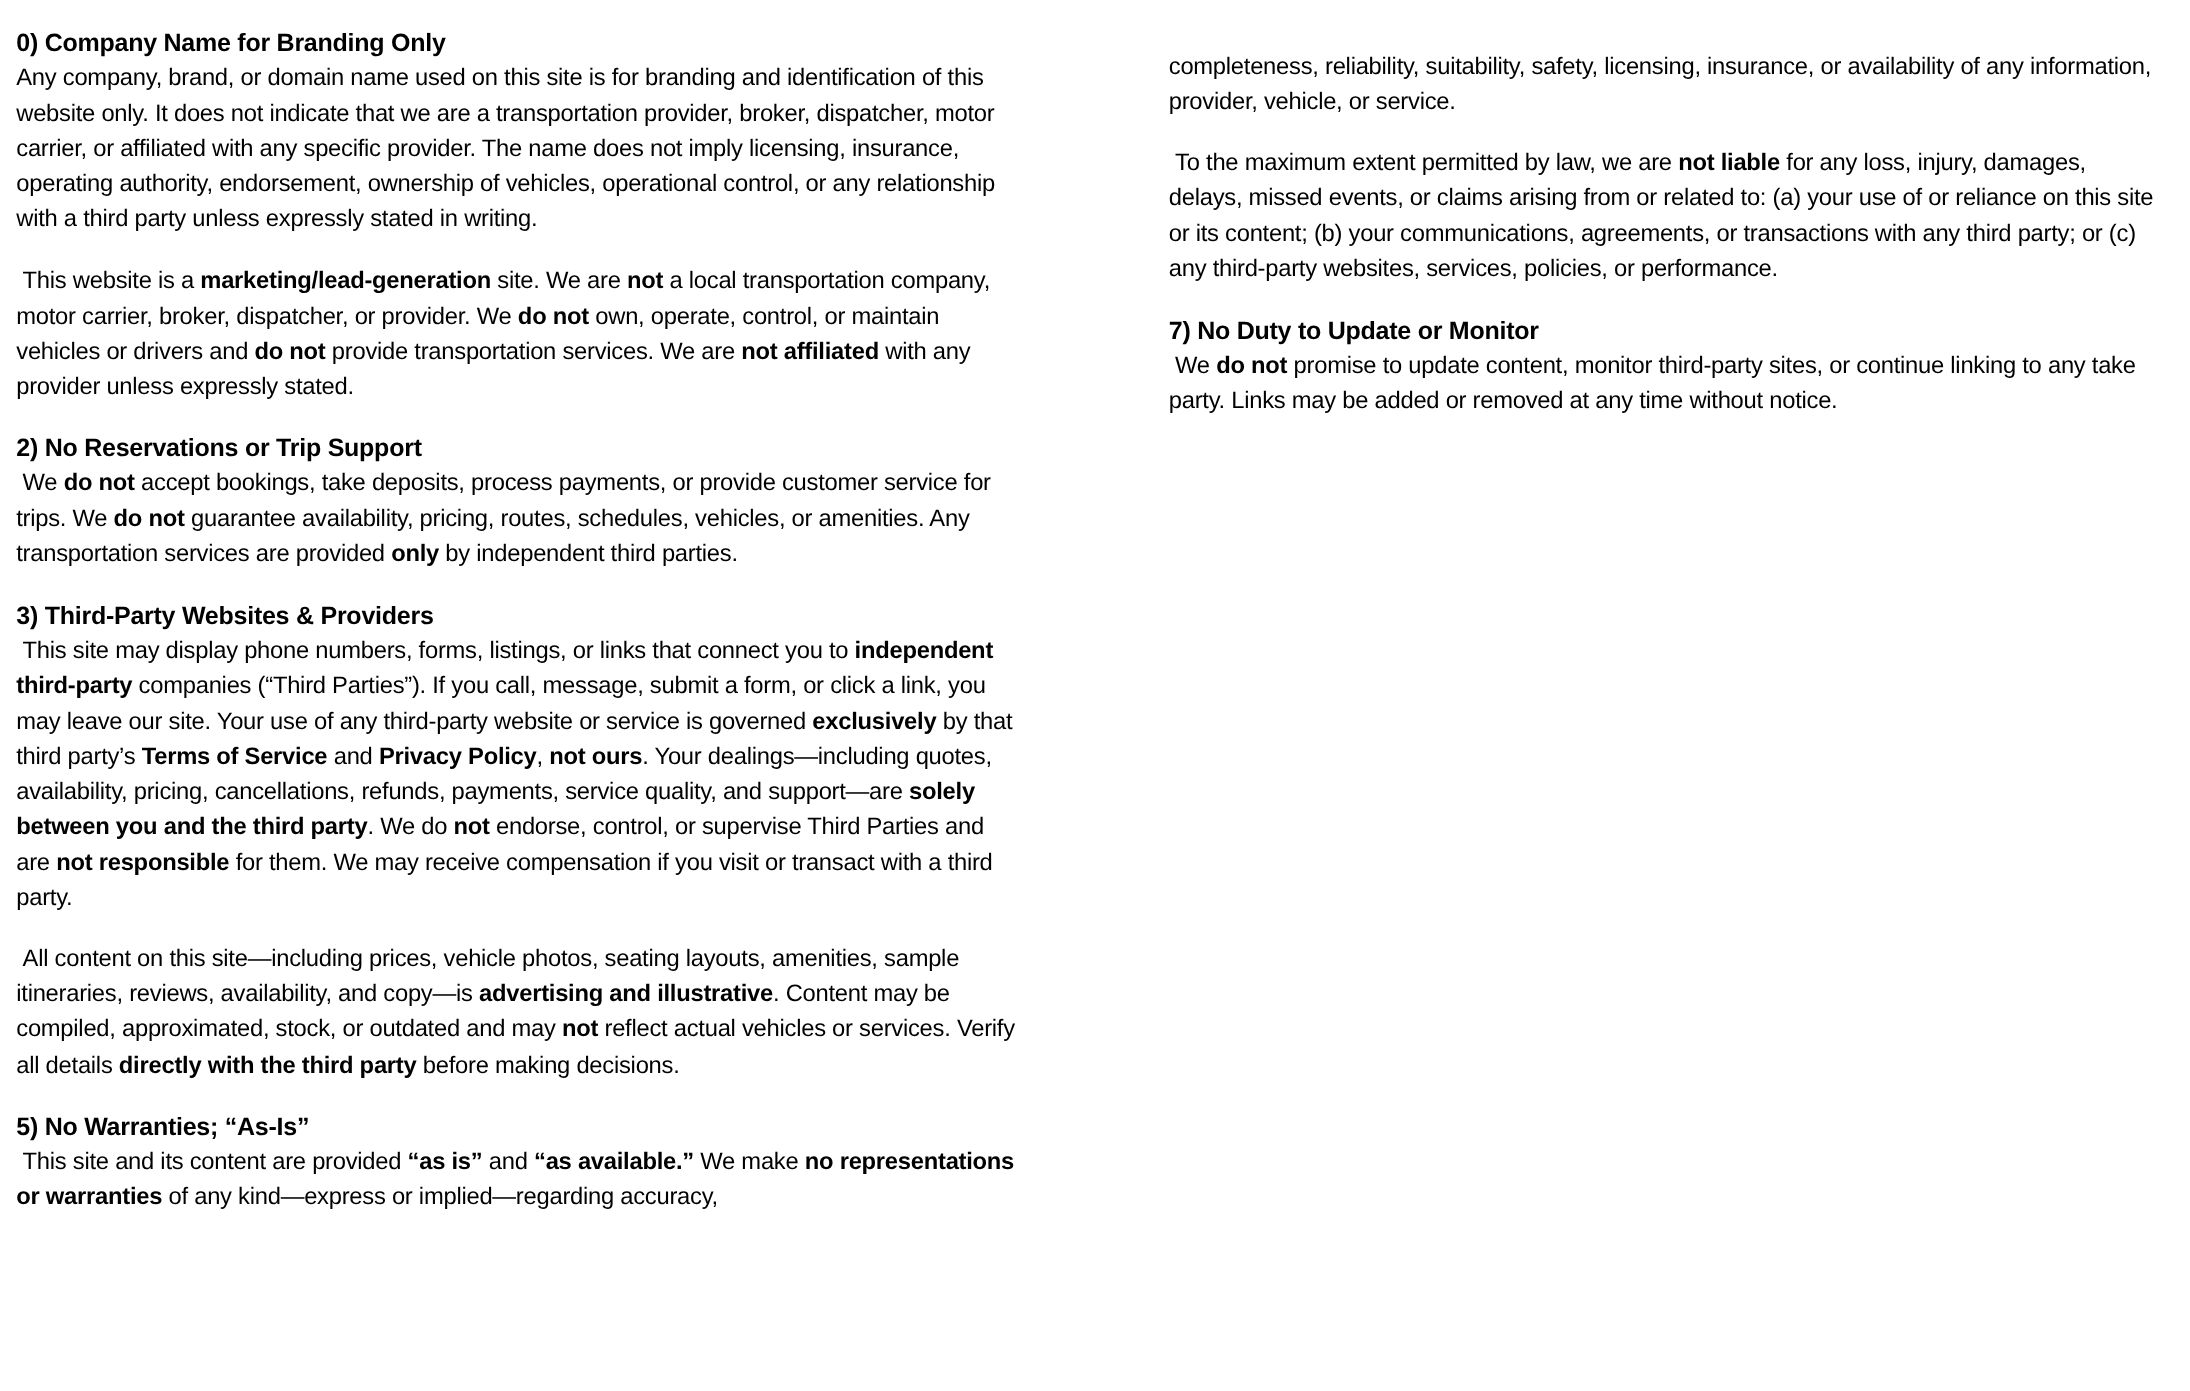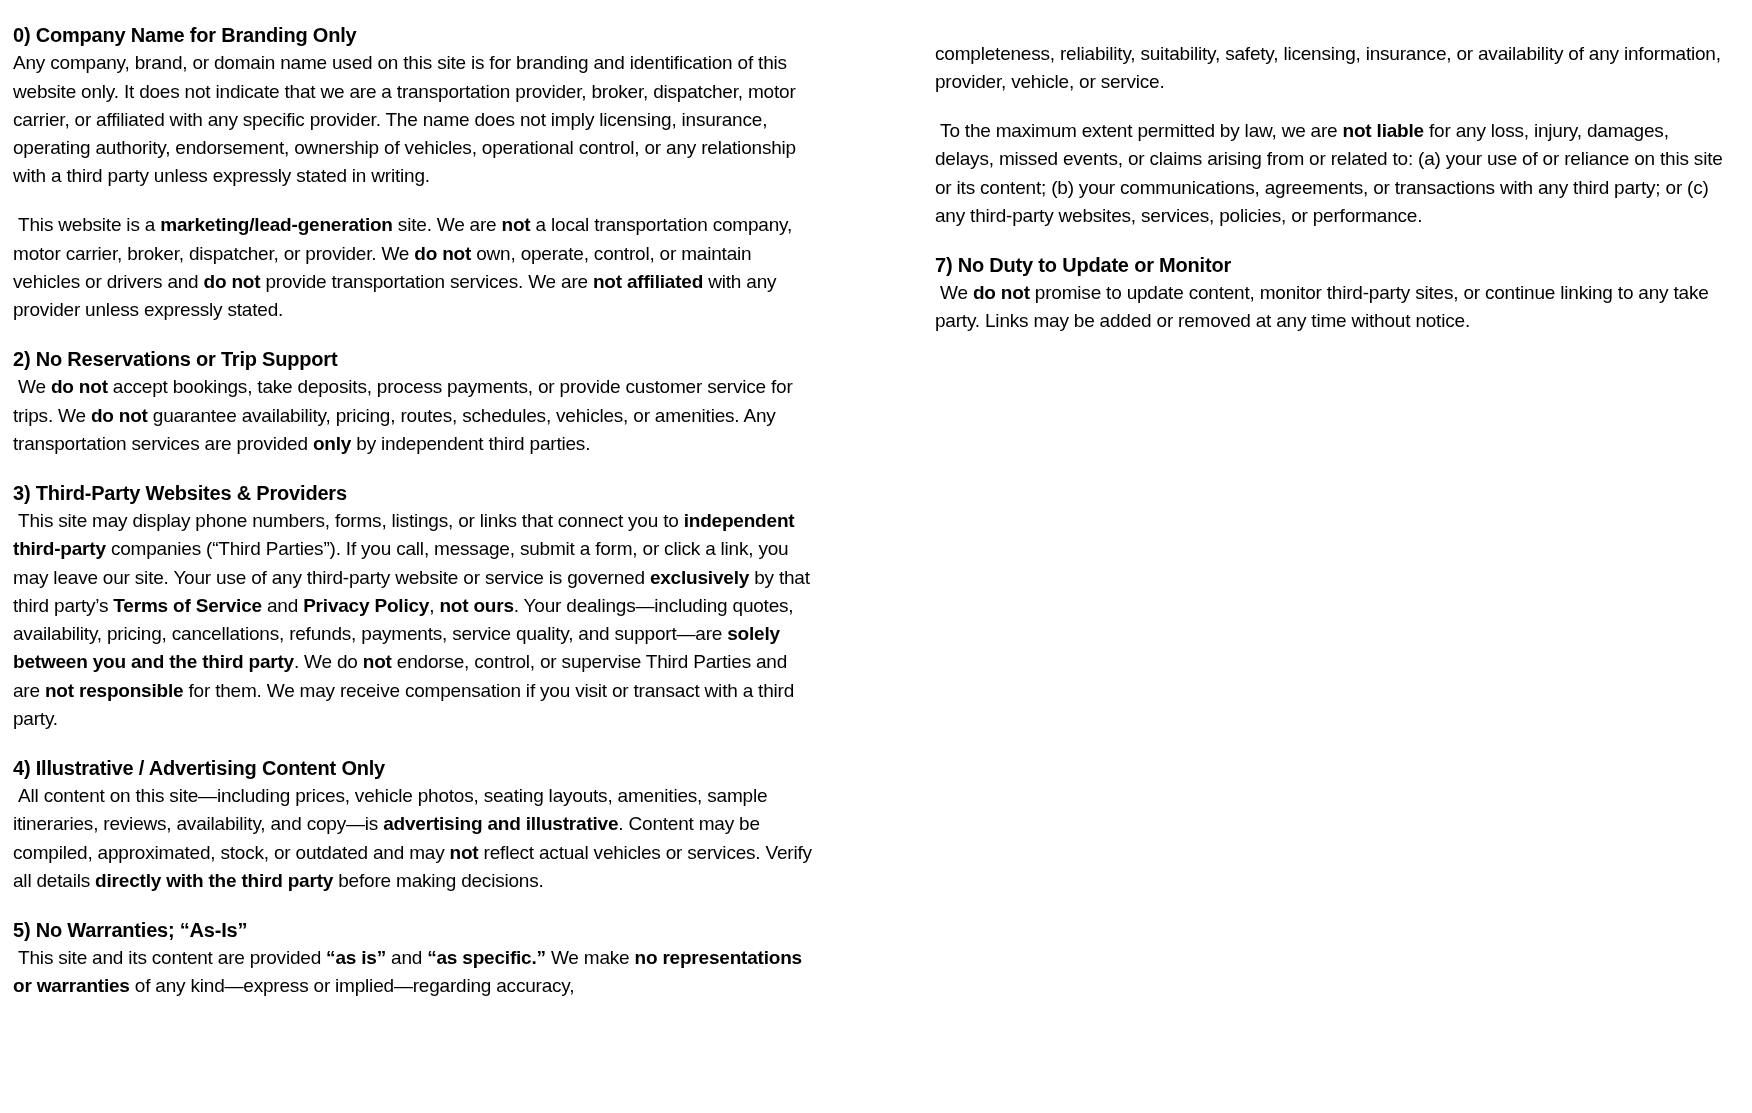--- a/index.html
+++ b/index.html
@@ -52,26 +52,25 @@
     </div>
     <div class="block">
       <h2 class="h">2) No Reservations or Trip Support</h2>
       <p class="p"><span> We </span><b>do not</b><span> accept bookings, take deposits, process payments, or provide customer service for trips. We </span><b>do not</b><span> guarantee availability, pricing, routes, schedules, vehicles, or amenities. Any transportation services are provided </span><b>only</b><span> by independent third parties.</span></p>
     </div>
     <div class="block">
       <h2 class="h">3) Third-Party Websites &amp; Providers</h2>
       <p class="p"><span> This site may display phone numbers, forms, listings, or links that connect you to </span><b>independent third-party</b><span> companies (“Third Parties”). If you call, message, submit a form, or click a link, you may leave our site. Your use of any third-party website or service is governed </span><b>exclusively</b><span> by that third party’s </span><b>Terms of Service</b><span> and </span><b>Privacy Policy</b><span>, </span><b>not ours</b><span>. Your dealings—including quotes, availability, pricing, cancellations, refunds, payments, service quality, and support—are </span><b>solely between you and the third party</b><span>. We do </span><b>not</b><span> endorse, control, or supervise Third Parties and are </span><b>not responsible</b><span> for them. We may receive compensation if you visit or transact with a third party.</span></p>
     </div>
     <div class="block">
-      <h2 class="h">4) Illustrative / Advertising Content Only</h2>
       <p class="p"><span> All content on this site—including prices, vehicle photos, seating layouts, amenities, sample itineraries, reviews, availability, and copy—is </span><b>advertising and illustrative</b><span>. Content may be compiled, approximated, stock, or outdated and may </span><b>not</b><span> reflect actual vehicles or services. Verify all details </span><b>directly with the third party</b><span> before making decisions.</span></p>
     </div>
     <div class="block">
       <h2 class="h">5) No Warranties; “As-Is”</h2>
-      <p class="p"><span> This site and its content are provided </span><b>“as is”</b><span> and </span><b>“as specific.”</b><span> We make </span><b>no representations or warranties</b><span> of any kind—express or implied—regarding accuracy,</span></p>
+      <p class="p"><span> This site and its content are provided </span><b>“as is”</b><span> and </span><b>“as available.”</b><span> We make </span><b>no representations or warranties</b><span> of any kind—express or implied—regarding accuracy,</span></p>
     </div>
   </section>
 
   <section class="col col-right">
     <div class="block">
       <p class="p"><span>completeness, reliability, suitability, safety, licensing, insurance, or availability of any information, provider, vehicle, or service.</span></p>
     </div>
     <div class="block">
       <p class="p"><span> To the maximum extent permitted by law, we are </span><b>not liable</b><span> for any loss, injury, damages, delays, missed events, or claims arising from or related to: (a) your use of or reliance on this site or its content; (b) your communications, agreements, or transactions with any third party; or (c) any third-party websites, services, policies, or performance.</span></p>
     </div>

